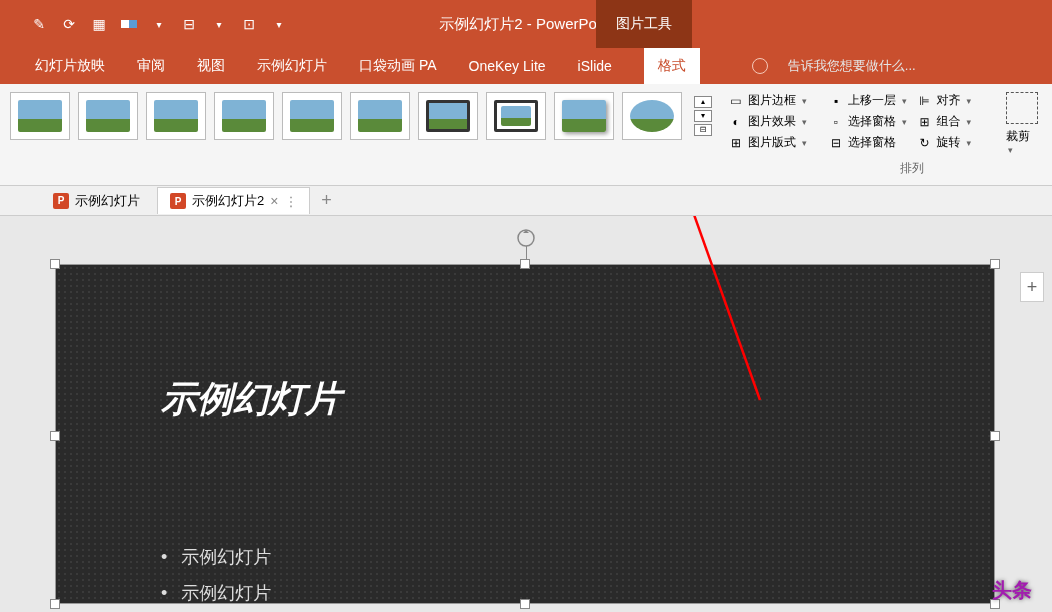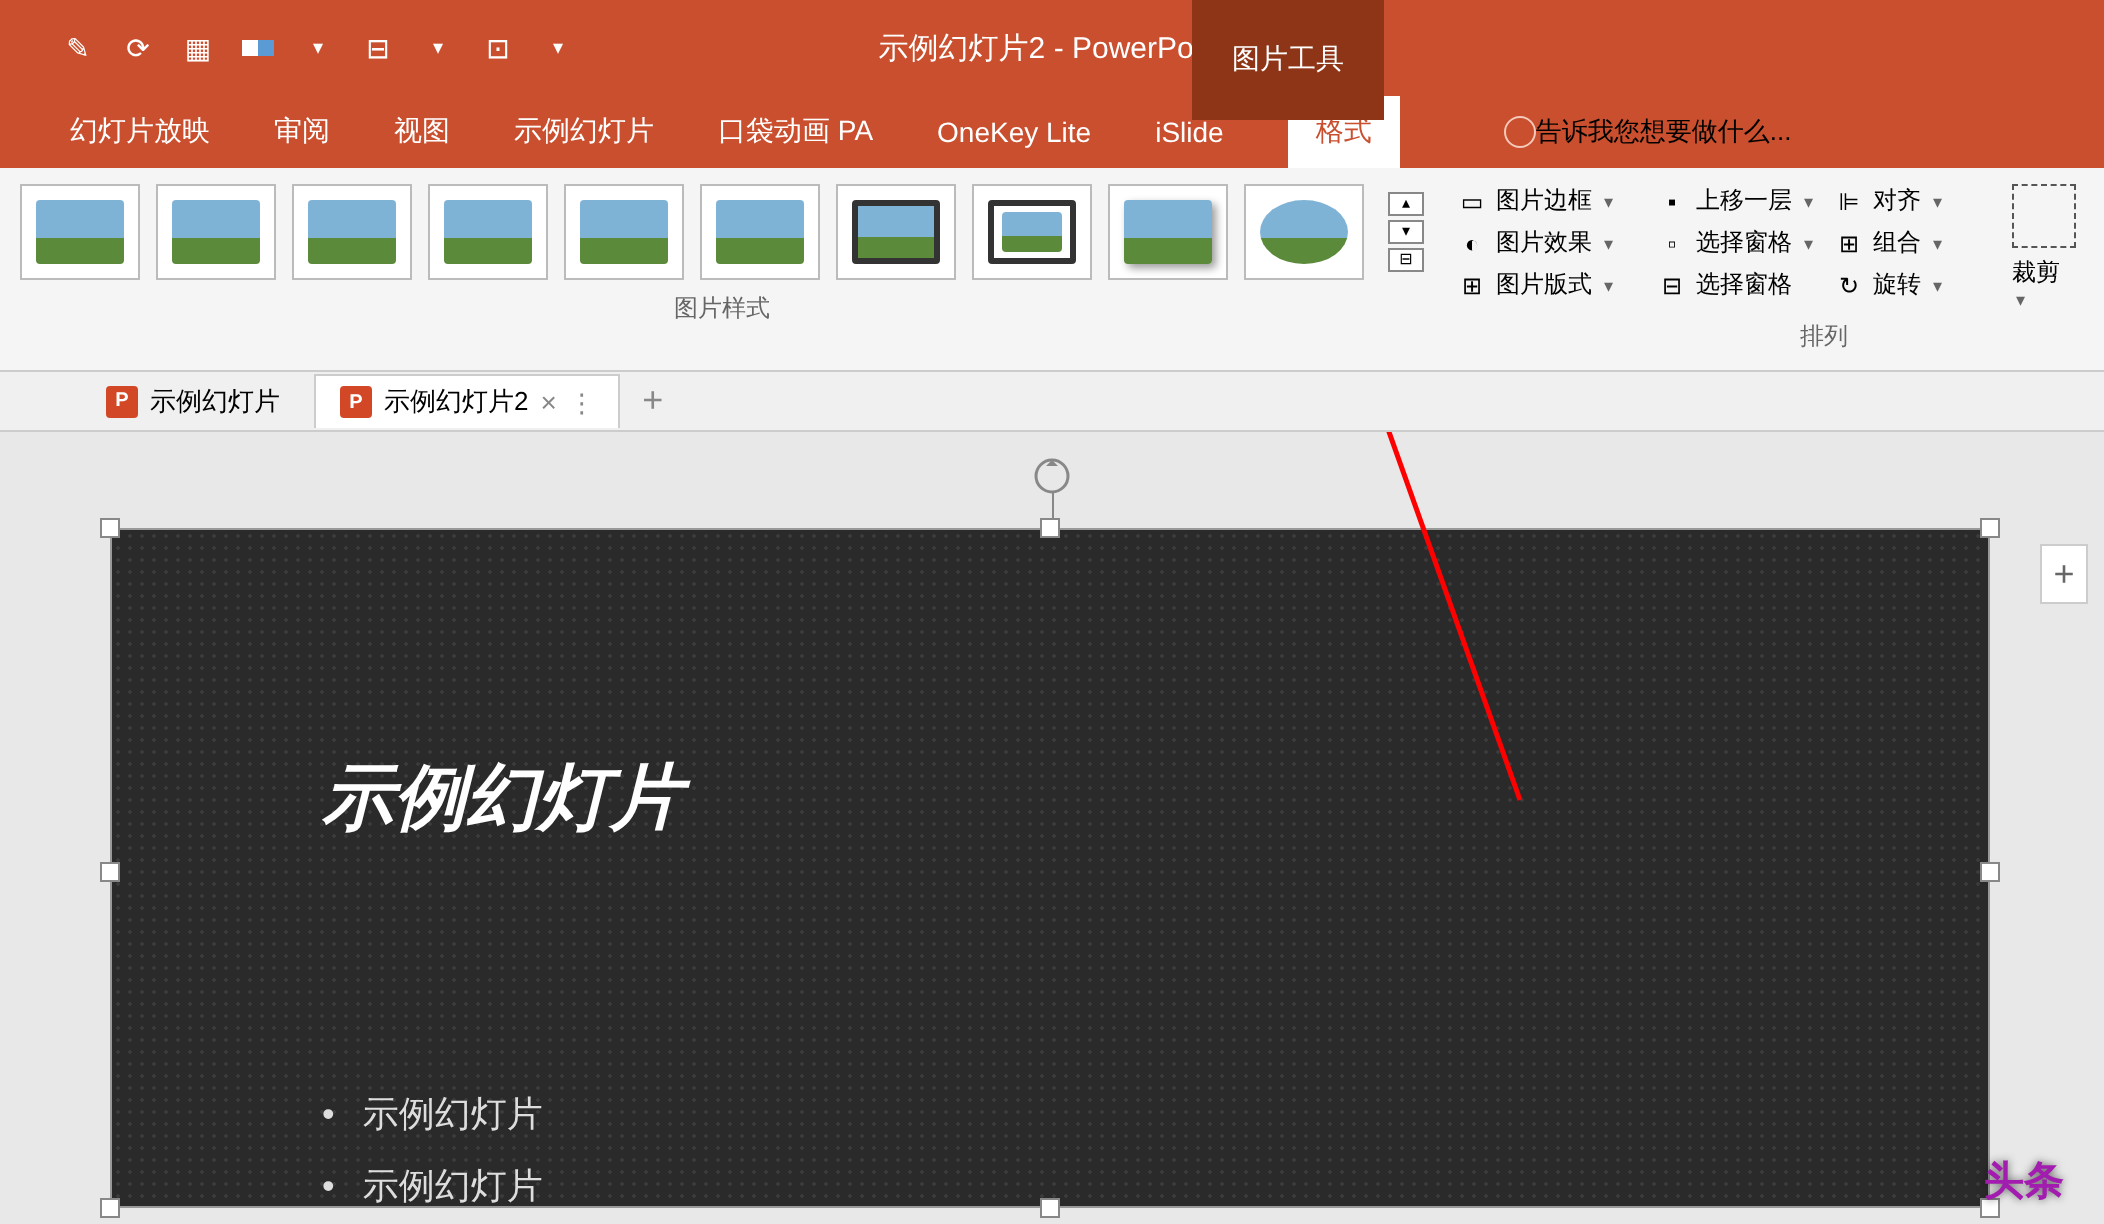--- a/index.html
+++ b/index.html
@@ -2,26 +2,26 @@
 <html><head>
   <meta charset="utf-8">
   <style>
     * { margin: 0; padding: 0; box-sizing: border-box; font-family: "Microsoft YaHei", sans-serif; }
     body { width: 1052px; height: 612px; background: #fff; overflow: hidden; position: relative; }
     
     .titlebar { height: 48px; background: #c94f2e; display: flex; align-items: center; padding-left: 30px; position: relative; }
     .qat { display: flex; align-items: center; gap: 12px; }
     .qat-icon { width: 18px; height: 18px; display: flex; align-items: center; justify-content: center; color: #fff; font-size: 14px; }
     .title-text { position: absolute; left: 50%; transform: translateX(-50%); color: #fff; font-size: 15px; }
-    .context-tab { position: absolute; right: 360px; top: 0; height: 60px; background: #8d3516; color: #fff; padding: 0 20px; display: flex; align-items: center; font-size: 14px; }
+    .context-tab { position: absolute; right: 360px; top: 0; height: 48px; background: #8d3516; color: #fff; padding: 0 20px; display: flex; align-items: center; font-size: 14px; }
     
     .tabs-row { height: 36px; background: #c94f2e; display: flex; align-items: center; padding-left: 35px; gap: 32px; }
     .tab { color: #fff; font-size: 14px; cursor: pointer; }
     .tab.active { background: #ffffff; color: #c94f2e; padding: 8px 14px; height: 36px; display: flex; align-items: center; }
-    .tell-me { display: flex; align-items: center; gap: 0; color: #000000; font-size: 13px; margin-left: 20px; }
+    .tell-me { display: flex; align-items: center; gap: 20px; color: #e5e5e5; font-size: 13px; margin-left: 20px; }
     .bulb { width: 16px; height: 16px; border: 1.5px solid #f5c9b9; border-radius: 50%; position: relative; }
     
     .ribbon { height: 102px; background: #f5f5f5; border-bottom: 1px solid #ccc; display: flex; }
     .styles-group { flex: 0 0 640px; padding: 8px 10px; display: flex; flex-direction: column; }
     .styles-gallery { display: flex; gap: 8px; align-items: center; }
     .style-thumb { width: 60px; height: 48px; border: 1px solid #bbb; background: #fff; display: flex; align-items: center; justify-content: center; cursor: pointer; }
     .thumb-inner { width: 44px; height: 32px; background: linear-gradient(180deg, #7fb3d5 60%, #5a8a3a 60%); border-radius: 2px; position: relative; }
     .thumb-inner.dark { border: 3px solid #333; }
     .thumb-inner.white-bg { background: #fff; }
     .thumb-inner.oval { border-radius: 50%; }
@@ -144,21 +144,20 @@
         </div>
       <div class="style-thumb">
           <div class="thumb-inner oval"></div>
         </div>
       <div class="gallery-more">
           <span>▴</span>
           <span>▾</span>
           <span>⊟</span>
         </div>
     </div>
-    <div class="group-label">图片样式</div>
   </div>
 
   <div class="sep"></div>
 
   <div class="pic-options">
     <div class="opt-row">
         <span class="opt-icon">▭</span>
         <span>图片边框</span>
         <span class="dd">▾</span>
       </div>

